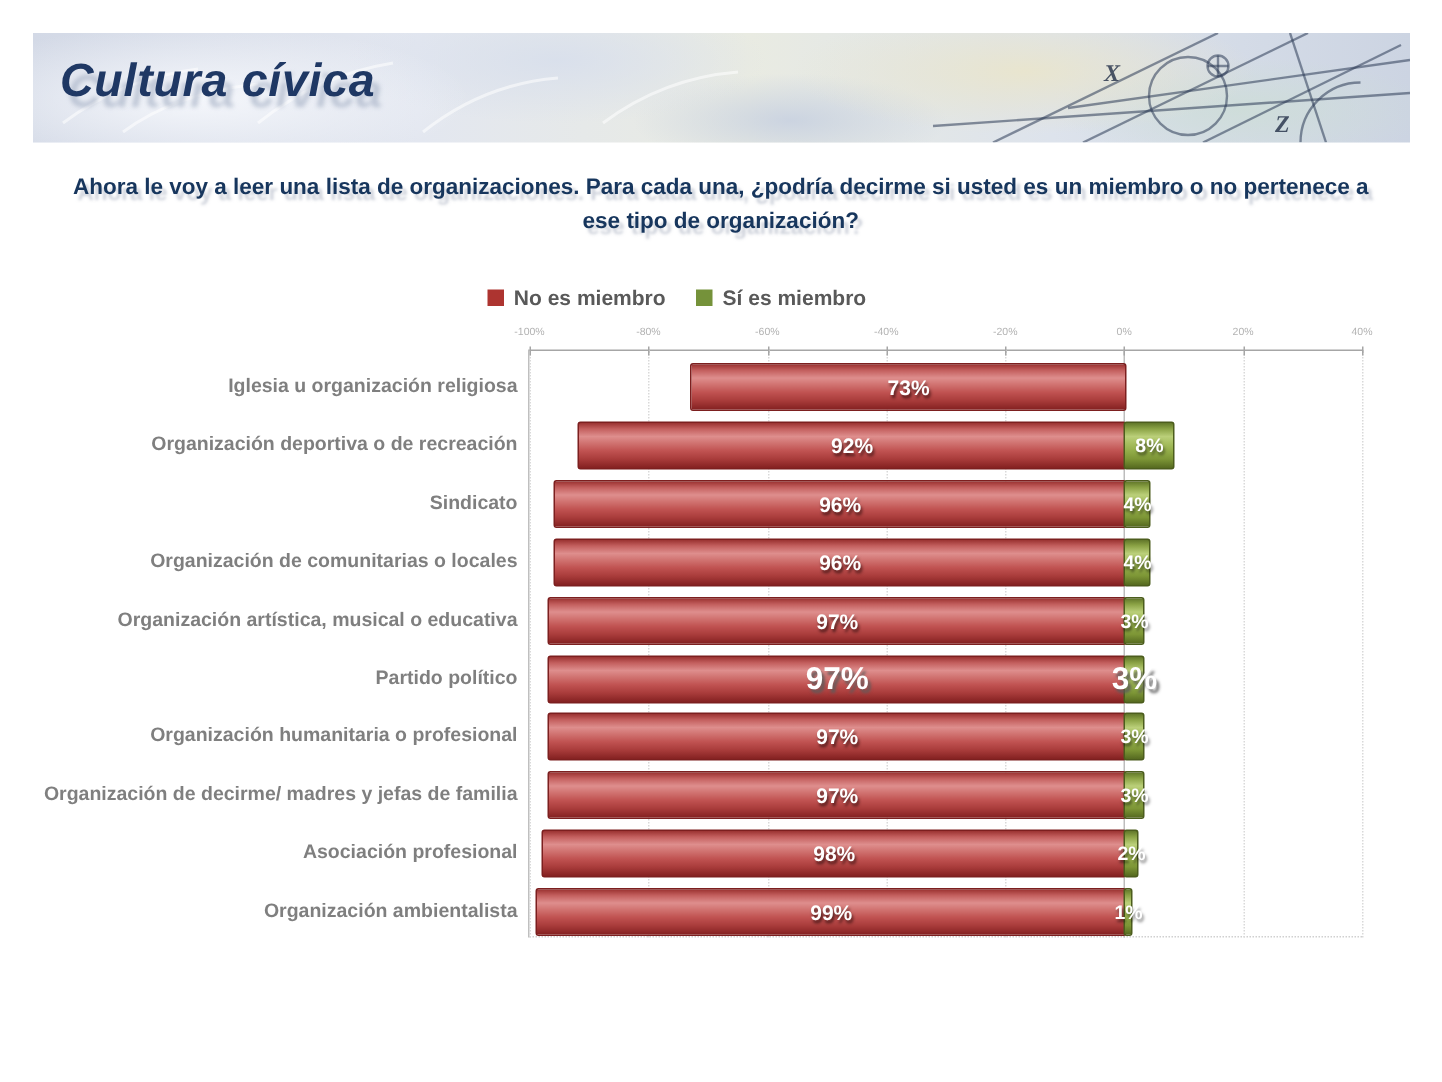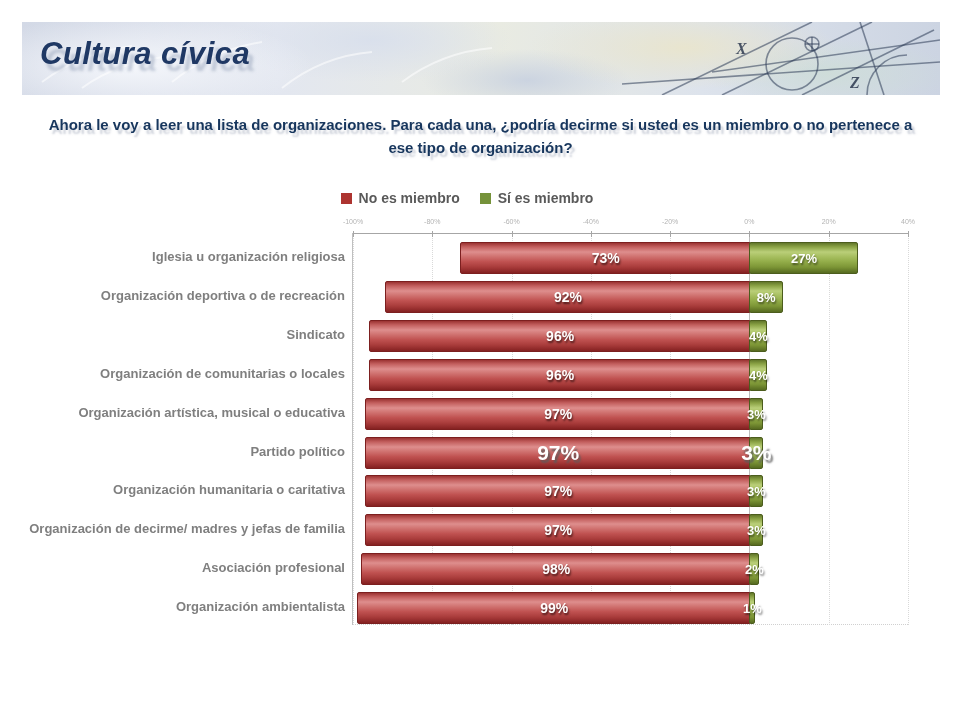--- a/index.html
+++ b/index.html
@@ -19,21 +19,21 @@
   .title{position:absolute;left:18px;top:14px;font-size:31px;font-weight:bold;font-style:italic;
          color:#1f3864;letter-spacing:.5px;
          text-shadow:5px 7px 3px rgba(168,178,198,.65);}
 
   
   .question{position:absolute;left:40px;top:113px;width:881px;text-align:center;
             font-size:15px;font-weight:bold;color:#17365d;line-height:1.55;
             text-shadow:3px 4px 2px rgba(158,166,184,.5);}
 
   
-  .legend{position:absolute;left:22px;top:190px;width:890px;display:flex;
+  .legend{position:absolute;left:6px;top:190px;width:890px;display:flex;
           justify-content:center;gap:20px;align-items:flex-start;}
   .legend-item{display:flex;align-items:center;gap:7px;}
   .legend-swatch{width:11px;height:11px;display:inline-block;}
   .legend-label{font-size:14px;font-weight:bold;color:#595959;}
 
   
   .chart{position:absolute;left:0;top:0;width:961px;height:644px;pointer-events:none;}
   .cat-label{position:absolute;white-space:nowrap;font-size:13px;font-weight:bold;color:#7f7f7f;
              line-height:30px;height:30px;text-align:right;}
   .plot{position:absolute;left:352px;top:233px;width:555px;height:392px;
@@ -109,21 +109,21 @@
     </div>
 
   <div class="chart">
     <div id="cats">
         <div class="cat-label" style="right: 616px; top: 242px;">Iglesia u organización religiosa</div>
         <div class="cat-label" style="right: 616px; top: 280.9px;">Organización deportiva o de recreación</div>
         <div class="cat-label" style="right: 616px; top: 319.8px;">Sindicato</div>
         <div class="cat-label" style="right: 616px; top: 358.7px;">Organización de comunitarias o locales</div>
         <div class="cat-label" style="right: 616px; top: 397.6px;">Organización artística, musical o educativa</div>
         <div class="cat-label" style="right: 616px; top: 436.5px;">Partido político</div>
-        <div class="cat-label" style="right: 616px; top: 475.4px;">Organización humanitaria o caritativa</div>
+        <div class="cat-label" style="right: 616px; top: 475.4px;">Organización humanitaria o profesional</div>
         <div class="cat-label" style="right: 616px; top: 514.3px;">Organización de decirme/ madres y jefas de familia</div>
         <div class="cat-label" style="right: 616px; top: 553.2px;">Asociación profesional</div>
         <div class="cat-label" style="right: 616px; top: 592.1px;">Organización ambientalista</div>
       </div>
     <div class="plot" id="plot">
       <div class="axis-line"></div>
       <div class="plot-bottom"></div>
     <div class="gridline" style="left: 0px;"></div>
         <div class="tick-mark" style="left: 0px;"></div>
         <div class="tick-label" style="left: 0px;">-100%</div>
@@ -144,23 +144,20 @@
         <div class="tick-label" style="left: 396.429px;">0%</div>
         <div class="gridline" style="left: 475.714px;"></div>
         <div class="tick-mark" style="left: 475.714px;"></div>
         <div class="tick-label" style="left: 475.714px;">20%</div>
         <div class="gridline" style="left: 555px;"></div>
         <div class="tick-mark" style="left: 555px;"></div>
         <div class="tick-label" style="left: 555px;">40%</div>
         <div class="bar bar-red" style="left: 107.036px; top: 9px; width: 289.393px;">
           <span class="val">73%</span>
         </div>
-        <div class="bar bar-green" style="left: 396.429px; top: 9px; width: 107.036px;">
-          <span class="val">27%</span>
-        </div>
         <div class="bar bar-red" style="left: 31.7143px; top: 47.9px; width: 364.714px;">
           <span class="val">92%</span>
         </div>
         <div class="bar bar-green" style="left: 396.429px; top: 47.9px; width: 31.7143px;">
           <span class="val">8%</span>
         </div>
         <div class="bar bar-red" style="left: 15.8571px; top: 86.8px; width: 380.571px;">
           <span class="val">96%</span>
         </div>
         <div class="bar bar-green" style="left: 396.429px; top: 86.8px; width: 15.8571px;">

